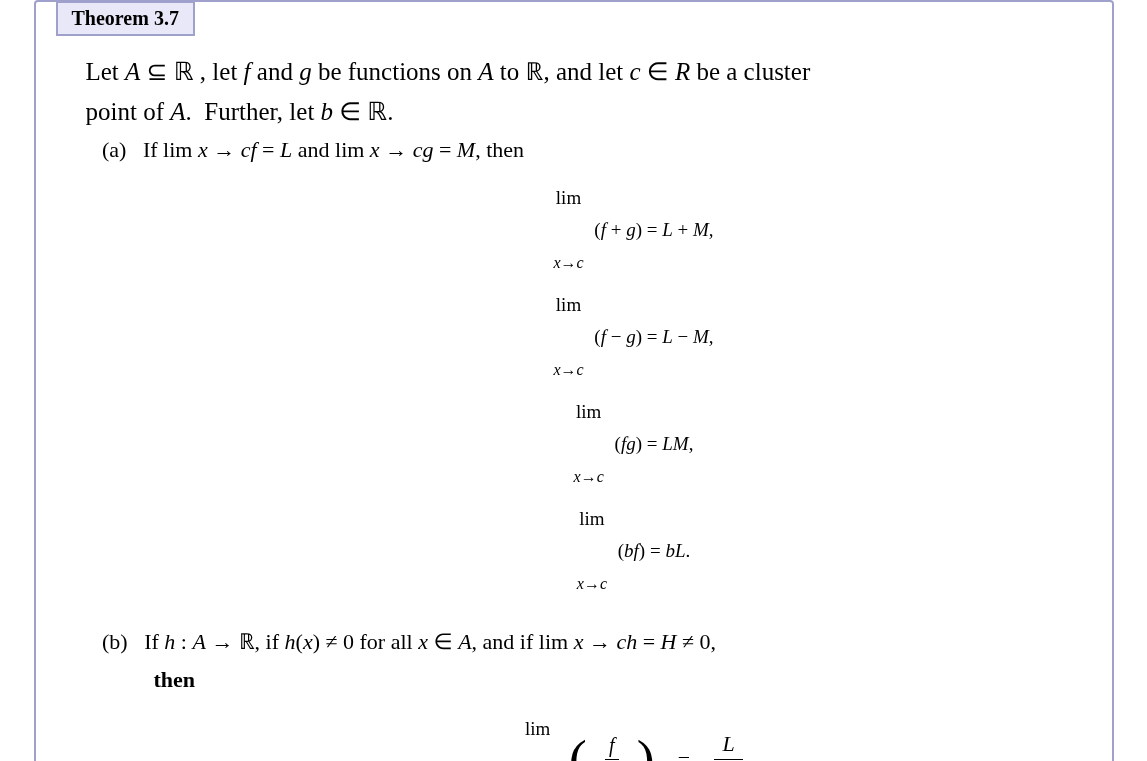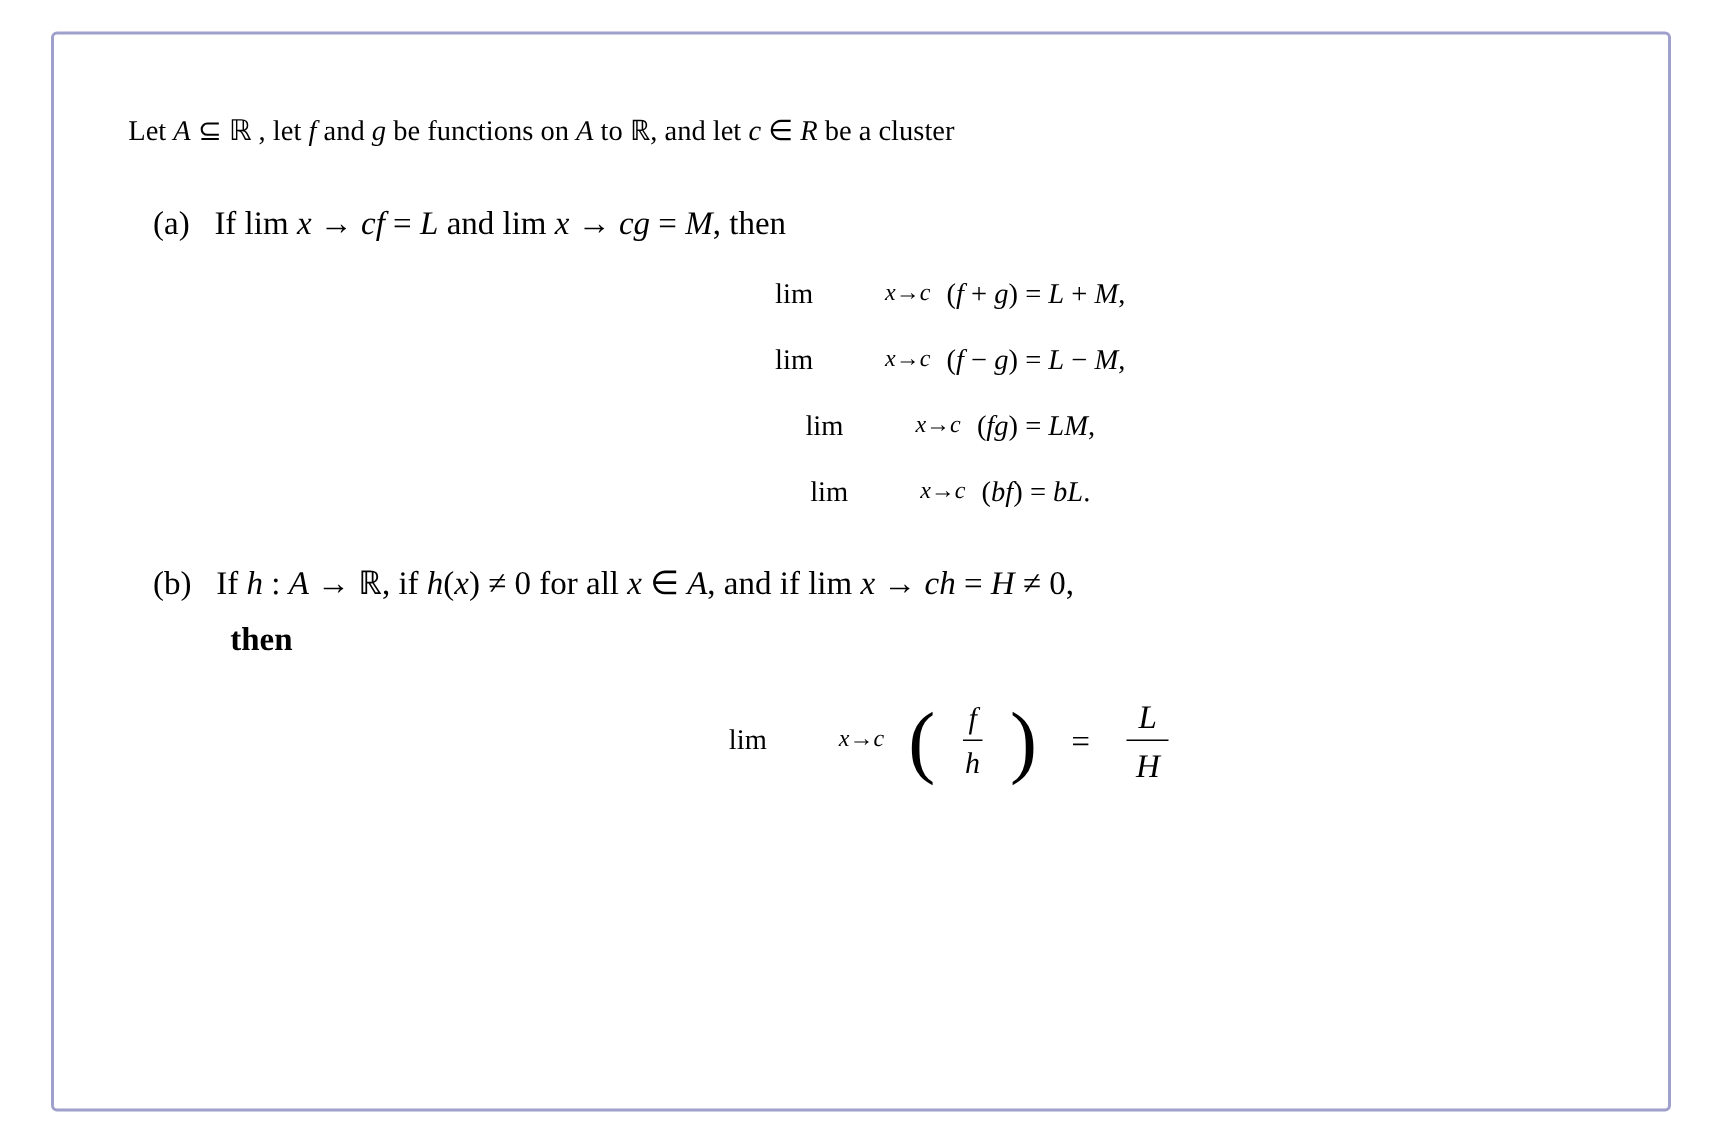--- a/index.html
+++ b/index.html
@@ -39,23 +39,22 @@
       font-size: 20px;
       font-weight: bold;
       font-family: 'Times New Roman', Times, serif;
     }
 
     .theorem-content {
       padding: 50px 50px 40px 50px;
     }
 
     .intro-text {
-      font-size: 19px;
+      font-size: 25px;
       line-height: 1.6;
-      margin-bottom: 28px;
     }
 
     .part {
       margin-bottom: 30px;
     }
 
     .part-label {
       font-size: 22px;
       line-height: 1.6;
       margin-bottom: 18px;
@@ -135,21 +134,21 @@
       font-size: 22px;
     }
 
     .frac-rhs .den {
       padding: 2px 8px 0 8px;
       font-size: 22px;
     }
 
     .lim-wrap {
       display: inline-flex;
-      flex-direction: row;
+      flex-direction: column;
       align-items: center;
       vertical-align: middle;
       gap: 48px;
     }
 
     .lim-word {
       font-style: normal;
       font-size: 19px;
     }
 
@@ -161,25 +160,29 @@
 
     .indent-b {
       padding-left: 68px;
       font-weight: bold;
     }
   </style>
 </head>
 <body>
 
 <div class="theorem-box">
+  <div class="theorem-header">
+    <span>Theorem 3.7</span>
+  </div>
 
   <div class="theorem-content">
 
     <div class="intro-text">
       <span>Let <i>A</i> ⊆ ℝ , let <i>f</i> and <i>g</i> be functions on <i>A</i> to ℝ, and let <i>c</i> ∈ <i>R</i> be a cluster</span><br>
+      <span>point of <i>A</i>.&nbsp; Further, let <i>b</i> ∈ ℝ.</span>
     </div>
 
     <div class="part">
       <div class="part-label">
         &nbsp;&nbsp;&nbsp;<span>(a)</span>
         &nbsp; <span>If lim <i>x</i> → <i>cf</i> = <i>L</i> and lim <i>x</i> → <i>cg</i> = <i>M</i>, then</span>
       </div>
 
       <div class="equations">
 

